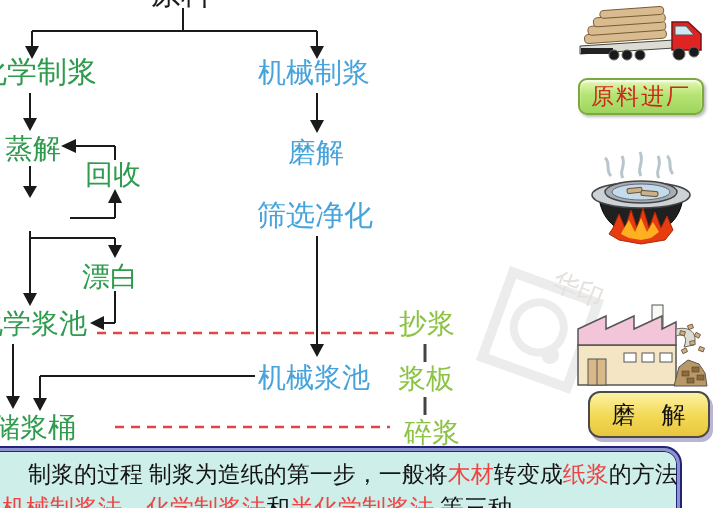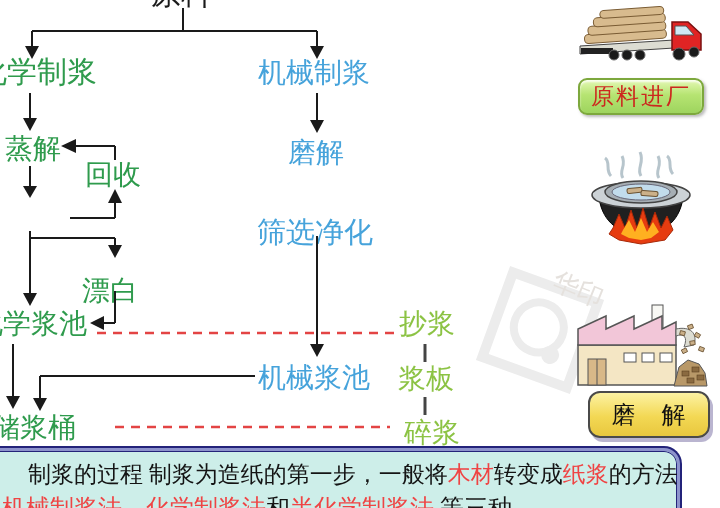--- a/index.html
+++ b/index.html
@@ -108,27 +108,27 @@
       <line x1="425" y1="344" x2="425" y2="362"></line>
       <line x1="425" y1="397" x2="425" y2="415"></line>
     </g>
   </svg>
 
   <div class="node blacktxt f30" style="left:151px;top:-22px;">原料</div>
 
   <div class="node green f30" style="left:-23px;top:56px;">化学制浆</div>
   <div class="node green f28" style="left:5px;top:134px;">蒸解</div>
   <div class="node green f28" style="left:85px;top:160px;">回收</div>
-  <div class="node green f28" style="left:82px;top:276px;">漂白</div>
+  <div class="node green f28" style="left:82px;top:264px;font-family:Liberation Mono, monospace;">漂白</div>
   <div class="node green f28" style="left:-25px;top:309px;">化学浆池</div>
   <div class="node green f28" style="left:-8px;top:413px;">储浆桶</div>
 
   <div class="node blue f28" style="left:258px;top:58px;">机械制浆</div>
   <div class="node blue f28" style="left:288px;top:138px;">磨解</div>
-  <div class="node blue f29" style="left:257px;top:220px;font-family:Liberation Mono, monospace;">筛选净化</div>
+  <div class="node blue f29" style="left:257px;top:200px;">筛选净化</div>
   <div class="node blue f28" style="left:258px;top:363px;">机械浆池</div>
 
   <div class="node lgreen f28" style="left:399px;top:309px;">抄浆</div>
   <div class="node lgreen f28" style="left:398px;top:364px;">浆板</div>
   <div class="node lgreen f28" style="left:404px;top:418px;text-align:right;">碎浆</div>
 
   <svg class="illus" style="left:574px;top:2px;" width="132" height="62" viewBox="0 0 132 62">
     <polygon points="6,44 100,38 100,46 6,52" fill="#dcdcd2" stroke="#444" stroke-width="1"></polygon>
     <rect x="7" y="46" width="32" height="6" fill="#222"></rect>
     <g transform="rotate(-4 50 28)" stroke="#7a5c34" stroke-width="1" fill="#d8bb8e">

